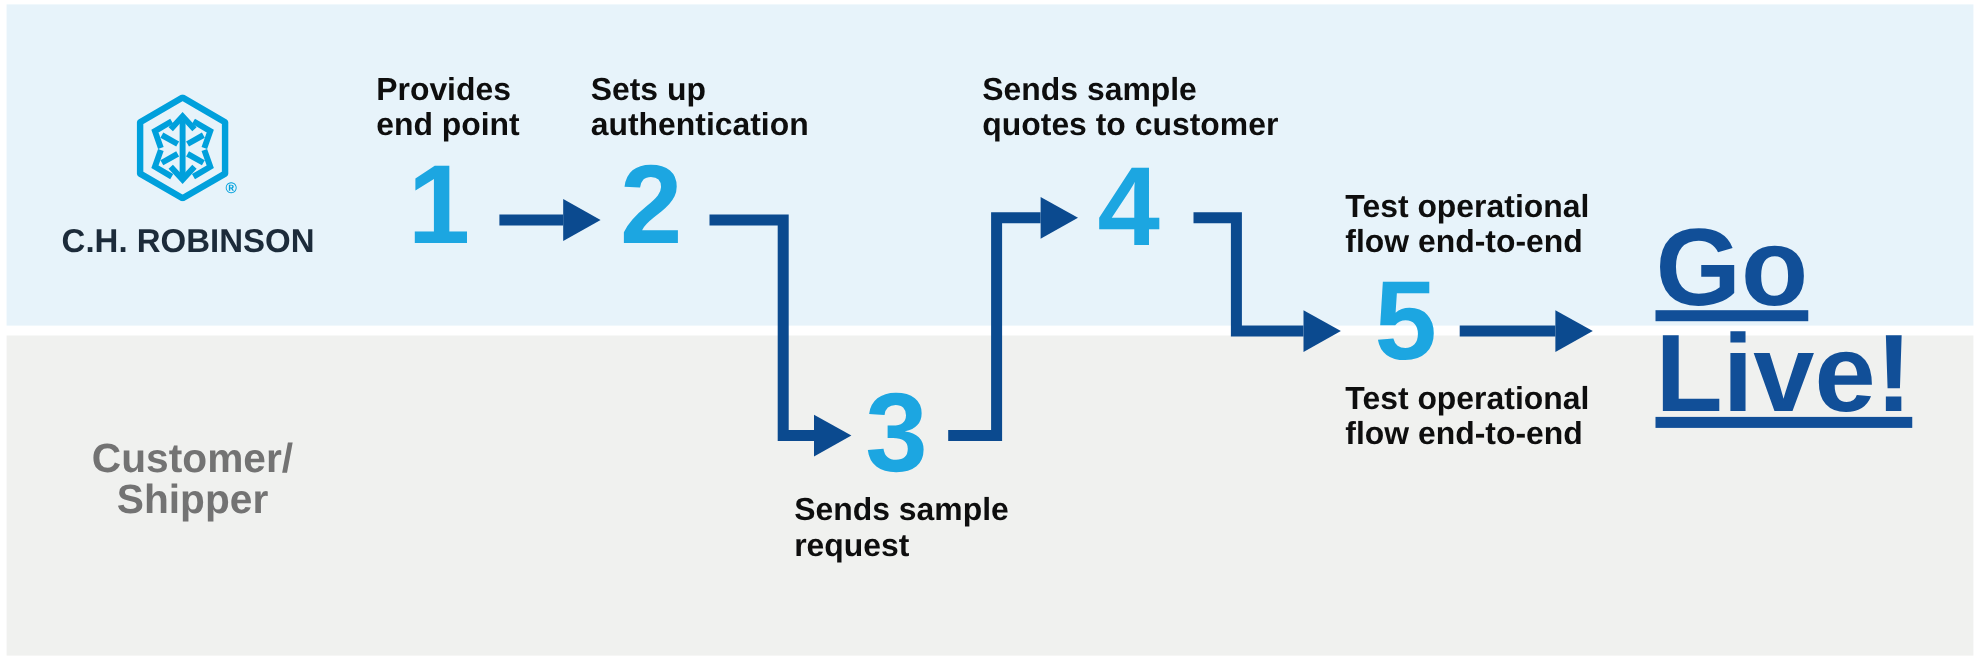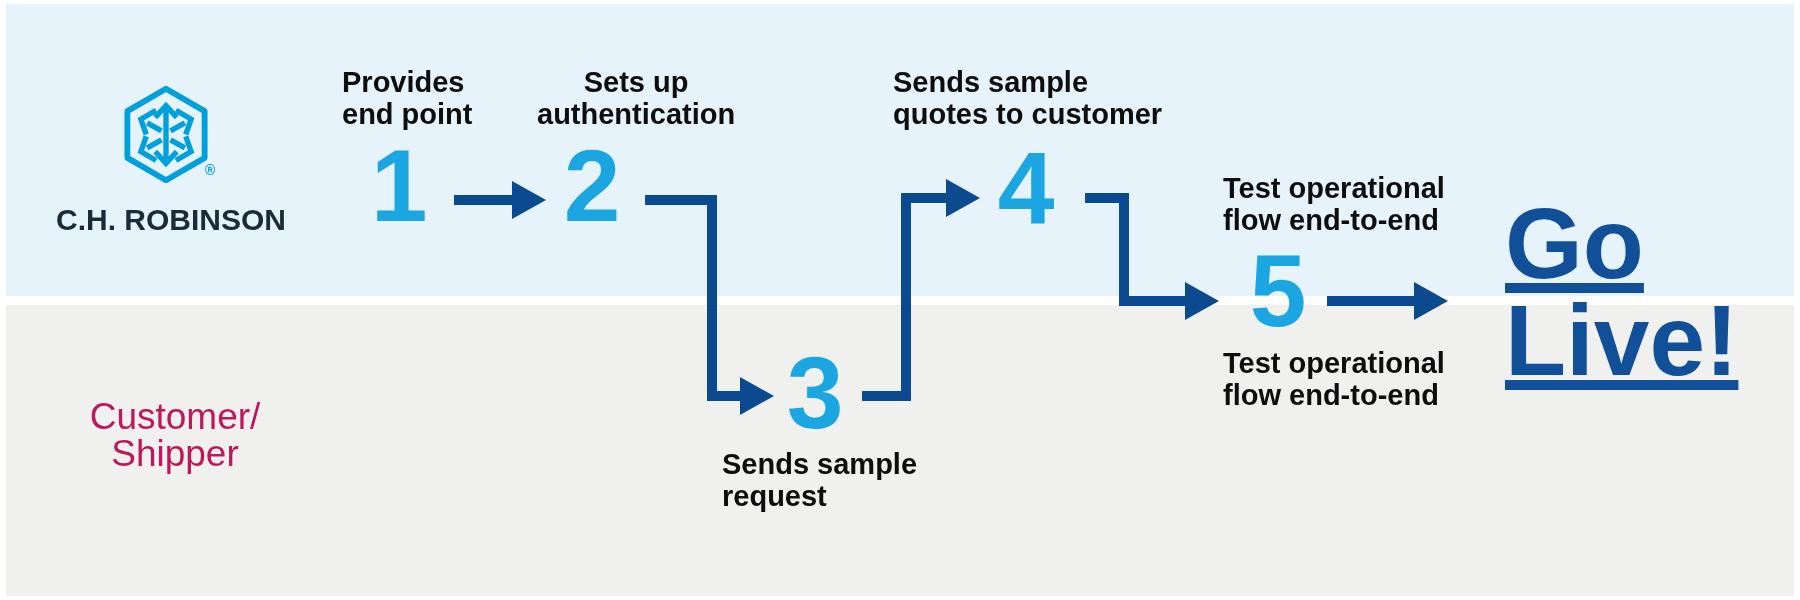--- a/index.html
+++ b/index.html
@@ -21,30 +21,30 @@
     font-size:14px;font-weight:bold;color:#00A0DC;line-height:1;
   }
   .logo-text{
     position:absolute;left:56px;top:204px;width:224px;
     font-weight:bold;font-size:30px;line-height:32px;
     letter-spacing:0px;color:#1C2B3A;white-space:nowrap;
   }
   
   .customer-label{
     position:absolute;left:38px;top:398px;width:274px;
-    text-align:center;font-weight:normal;font-size:37px;line-height:37px;
-    color:#be185d;white-space:pre-line;
+    text-align:center;font-weight:bold;font-size:37px;line-height:37px;
+    color:#737373;white-space:pre-line;
   }
   
   .lbl{
     position:absolute;font-weight:bold;font-size:29px;line-height:32px;
     color:#0E0E0E;white-space:pre-line;
   }
   #lbl-step1{left:342px;top:66px;}
-  #lbl-step2{left:537px;top:66px;text-align:center;}
+  #lbl-step2{left:537px;top:66px;}
   #lbl-step3{left:722px;top:448px;}
   #lbl-step4{left:893px;top:66px;}
   #lbl-step5-top{left:1223px;top:172px;}
   #lbl-step5-bottom{left:1223px;top:347px;}
   
   .num{
     position:absolute;width:100px;text-align:center;
     font-weight:bold;font-size:102px;line-height:1;color:#1CA6E1;
   }
   #num-1{left:349px;top:135px;}

